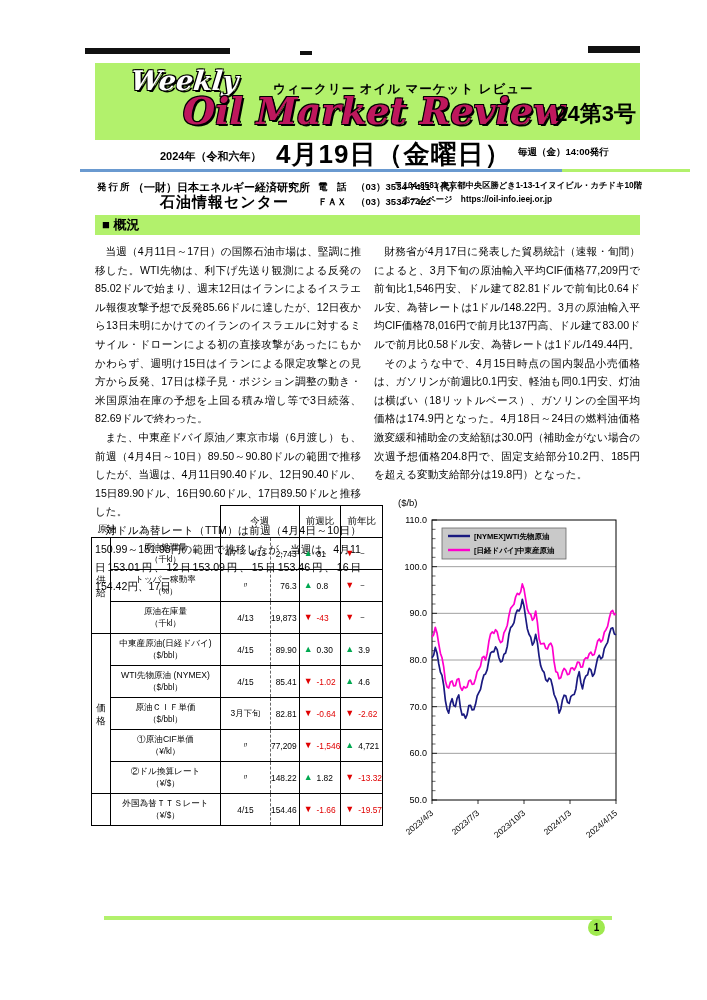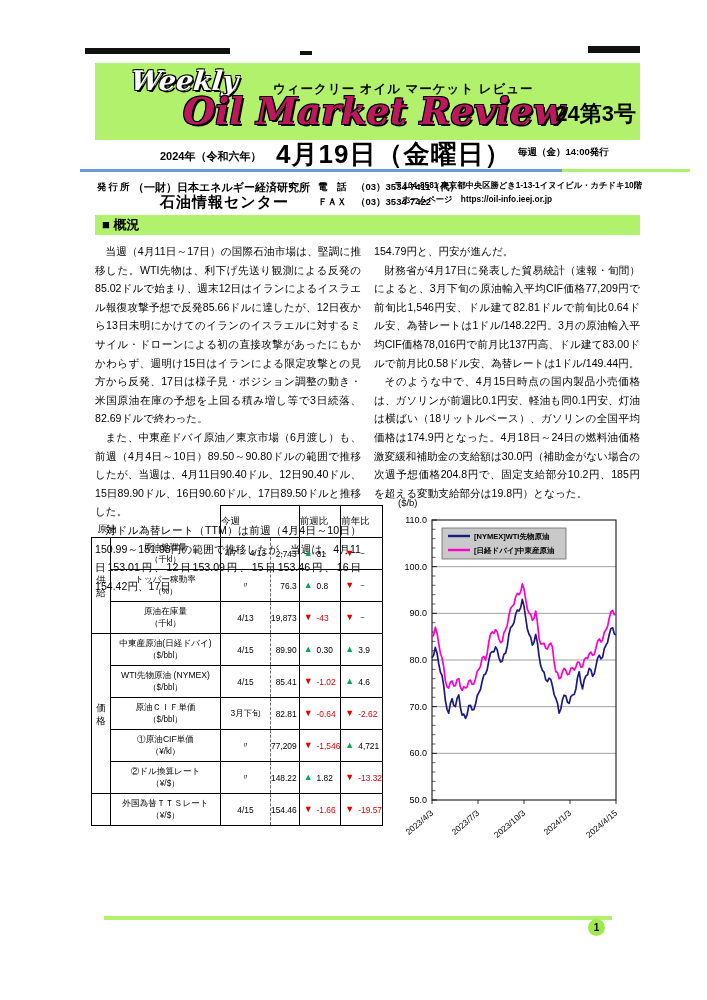--- a/index.html
+++ b/index.html
@@ -44,21 +44,21 @@
   
   .cols{position:absolute;left:95px;top:242px;width:546px;display:flex;gap:13px;}
   .col{width:266px;font-size:10.6px;line-height:18.6px;text-align:justify;}
   .col p{margin:0;}
   .col p.indent{text-indent:1em;}
 
   
   #tablewrap{position:absolute;left:91px;top:505px;}
   table{border-collapse:collapse;}
   td{border:1px solid #000;font-size:8.5px;padding:0;height:32px;box-sizing:border-box;}
-  td.hdr{height:30px;text-align:left;font-size:9.5px;}
+  td.hdr{height:30px;text-align:center;font-size:9.5px;}
   td.hdr-plain{border:none;vertical-align:bottom;font-size:9.5px;padding-left:6px;padding-bottom:1px;}
   td.gcell{width:19px;text-align:center;vertical-align:middle;font-size:9.5px;}
   td.gcell span{display:block;line-height:11px;margin:2px 0;}
   td.lcell{width:110px;}
   .lwrap{display:flex;justify-content:space-between;align-items:center;padding:0 3px;flex-direction:column;}
   .lname{font-size:8.6px;}
   .lunit{font-size:8.2px;white-space:nowrap;}
   td.dcell{width:50px;text-align:center;border-right:1px dashed #666;font-size:8.4px;}
   td.vcell{width:25px;text-align:right;padding-right:2px;border-left:none;font-size:8.4px;}
   td.ccell{width:40px;}
@@ -110,21 +110,20 @@
 
   <div class="section-bar">■ 概況</div>
 
   <div class="cols">
     <div class="col">
       <p class="indent">当週（4月11日～17日）の国際石油市場は、堅調に推移した。WTI先物は、利下げ先送り観測による反発の85.02ドルで始まり、週末12日はイランによるイスラエル報復攻撃予想で反発85.66ドルに達したが、12日夜から13日未明にかけてのイランのイスラエルに対するミサイル・ドローンによる初の直接攻撃があったにもかかわらず、週明け15日はイランによる限定攻撃との見方から反発、17日は様子見・ポジション調整の動き・米国原油在庫の予想を上回る積み増し等で3日続落、82.69ドルで終わった。</p>
       <p class="indent">また、中東産ドバイ原油／東京市場（6月渡し）も、前週（4月4日～10日）89.50～90.80ドルの範囲で推移したが、当週は、4月11日90.40ドル、12日90.40ドル、15日89.90ドル、16日90.60ドル、17日89.50ドルと推移した。</p>
       <p class="indent">対ドル為替レート（TTM）は前週（4月4日～10日）150.99～151.98円の範囲で推移したが、当週は、4月11日153.01円、12日153.09円、15日153.46円、16日154.42円、17日</p>
     </div>
     <div class="col">
-      <p>154.79円と、円安が進んだ。</p>
       <p class="indent">財務省が4月17日に発表した貿易統計（速報・旬間）によると、3月下旬の原油輸入平均CIF価格77,209円で前旬比1,546円安、ドル建て82.81ドルで前旬比0.64ドル安、為替レートは1ドル/148.22円。3月の原油輸入平均CIF価格78,016円で前月比137円高、ドル建て83.00ドルで前月比0.58ドル安、為替レートは1ドル/149.44円。</p>
       <p class="indent">そのような中で、4月15日時点の国内製品小売価格は、ガソリンが前週比0.1円安、軽油も同0.1円安、灯油は横ばい（18リットルベース）、ガソリンの全国平均価格は174.9円となった。4月18日～24日の燃料油価格激変緩和補助金の支給額は30.0円（補助金がない場合の次週予想価格204.8円で、固定支給部分10.2円、185円を超える変動支給部分は19.8円）となった。</p>
     </div>
   </div>
 
   <div id="tablewrap">
     <table>
       <tbody id="otable">
         <tr>
           <td class="hdr-plain" colspan="2">原油</td>

